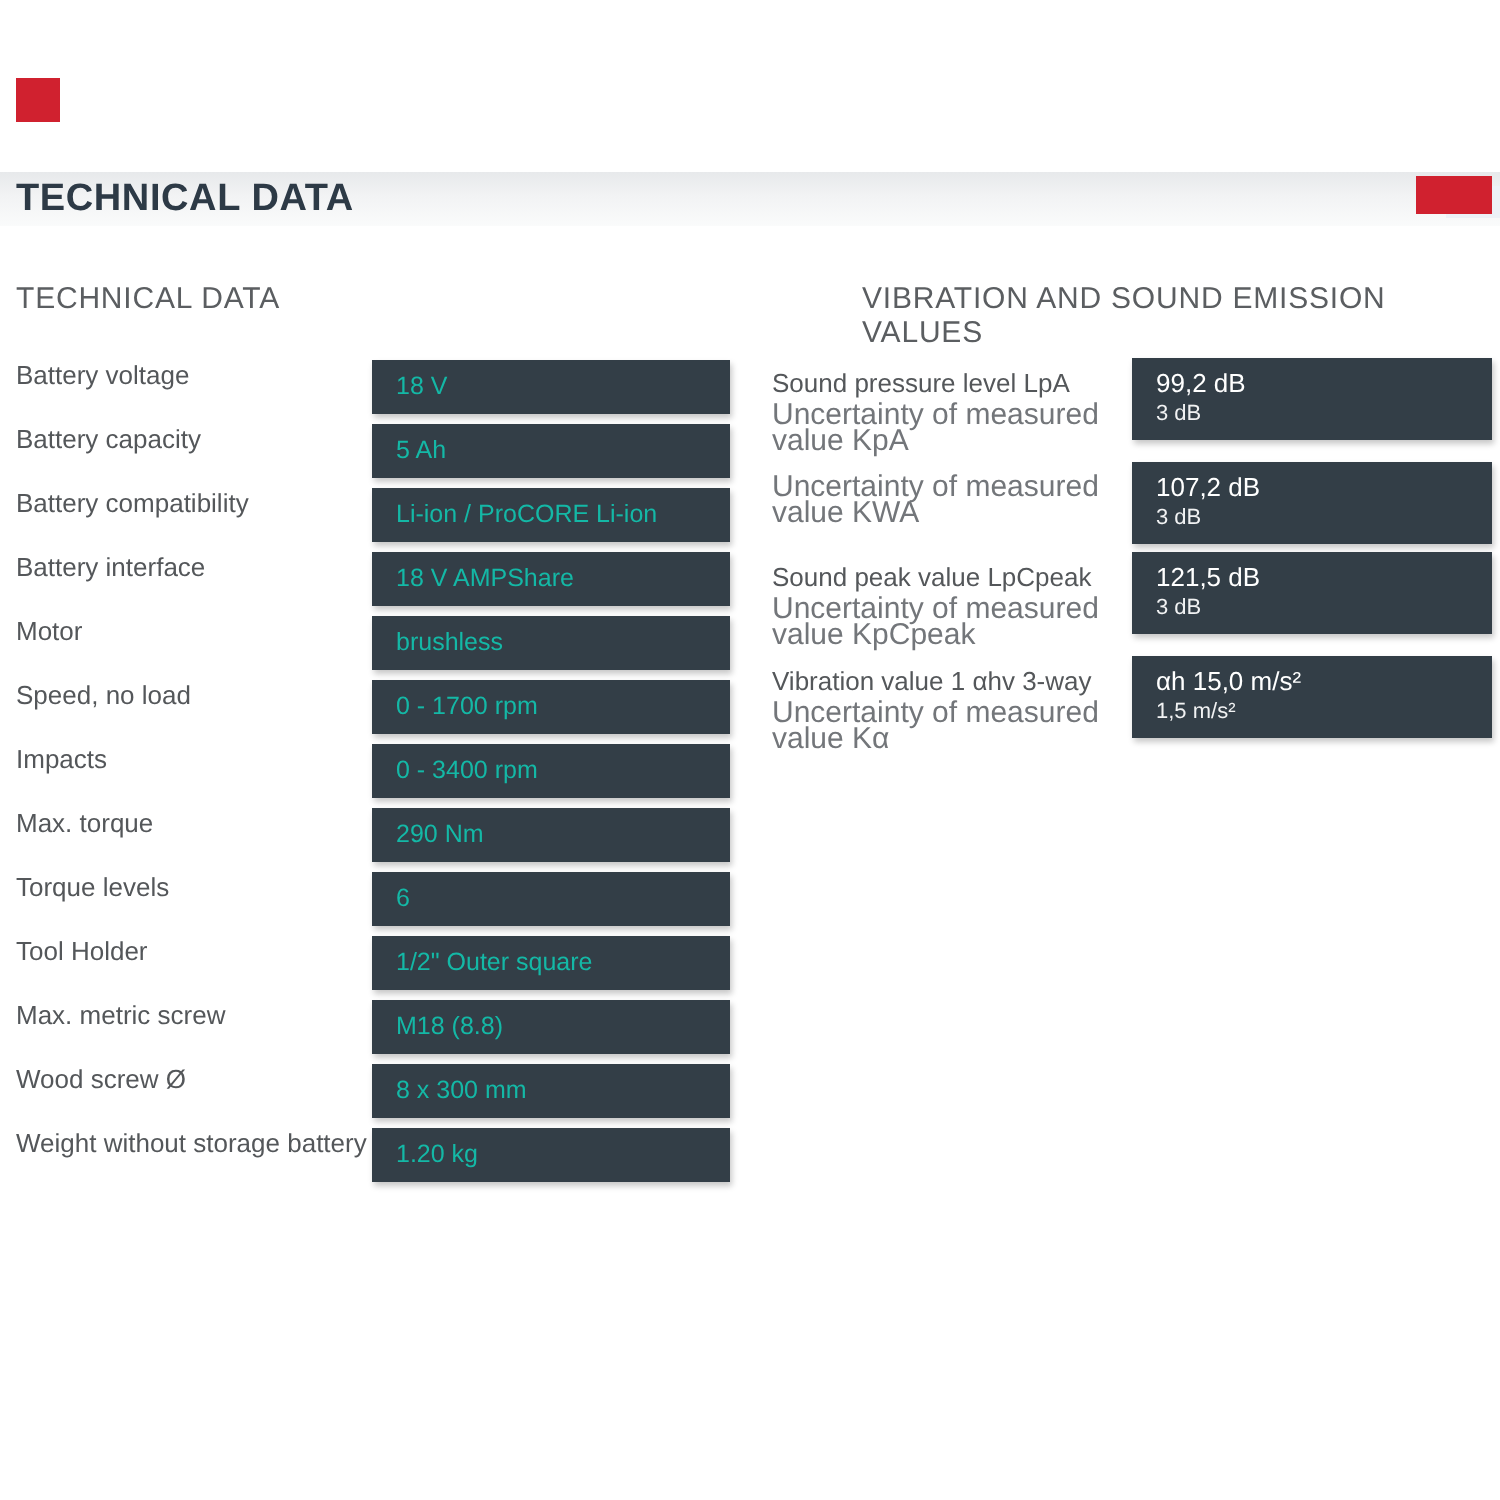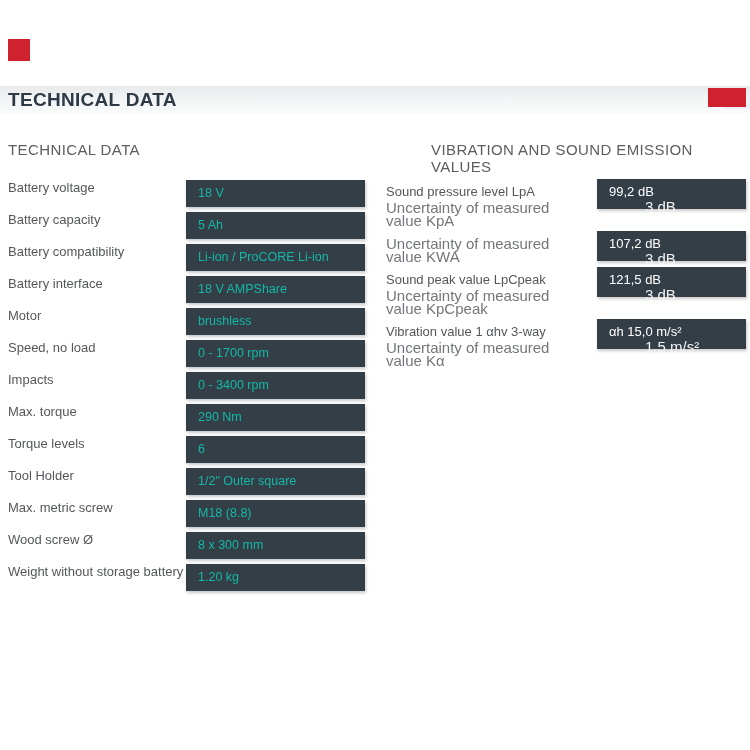--- a/index.html
+++ b/index.html
@@ -39,31 +39,31 @@
     width:178px;flex:0 0 178px;font-size:13px;color:#54575a;line-height:15px;
   }
   .tbox{
     flex:1;height:27px;background:var(--boxcolor,#333e47);color:#14b8a6;
     font-size:12.5px;line-height:27px;padding-left:12px;box-sizing:border-box;
     box-shadow:1px 2px 3px rgba(0,0,0,0.22);
   }
 
   
   .vib-rows{left:386px;top:179px;width:360px;}
-  .vrow{display:flex;align-items:flex-start;margin-bottom:4px;gap:31px;}
+  .vrow{display:flex;align-items:flex-start;margin-bottom:4px;}
   .vlabelblock{width:180px;flex:0 0 180px;padding-top:5px;box-sizing:border-box;}
   .vlabel{font-size:13px;color:#54575a;line-height:16px;}
   .vsublabel{font-size:15px;color:#73767a;line-height:13px;margin-top:1px;}
   .vbox{
-    flex:1;height:30px;background:var(--boxcolor,#333e47);color:#ffffff;
+    flex:1;height:41px;background:var(--boxcolor,#333e47);color:#ffffff;
     padding:4px 0 0 12px;box-sizing:border-box;
     box-shadow:1px 2px 3px rgba(0,0,0,0.22);
   }
   .vvalue{font-size:13px;line-height:17px;}
-  .vsubvalue{font-size:15px;line-height:14px;color:#f1f2f3;margin-left:36px;}
+  .vsubvalue{font-size:11px;line-height:14px;color:#f1f2f3;}
 </style>
 </head>
 <body style="--accent: #d0212f; --boxcolor: #333e47;">
 
 <div class="abs red-square"></div>
 
 <div class="abs header-bar"></div>
 <div class="abs header-title">TECHNICAL DATA</div>
 <div class="abs header-corner-highlight"></div>
 <button class="abs header-red-button"></button>

